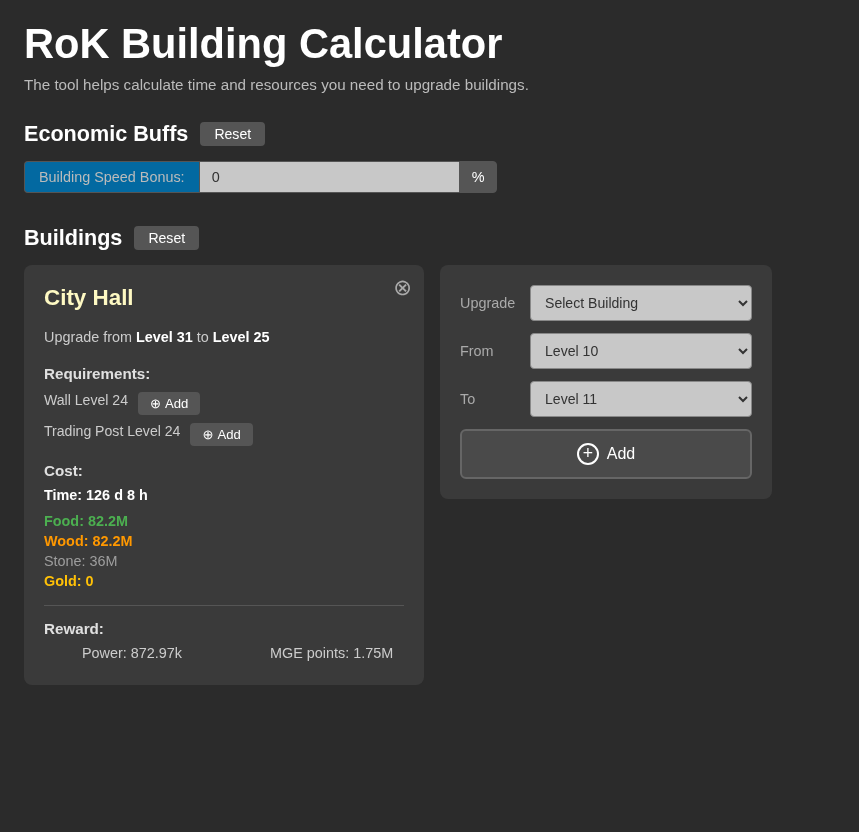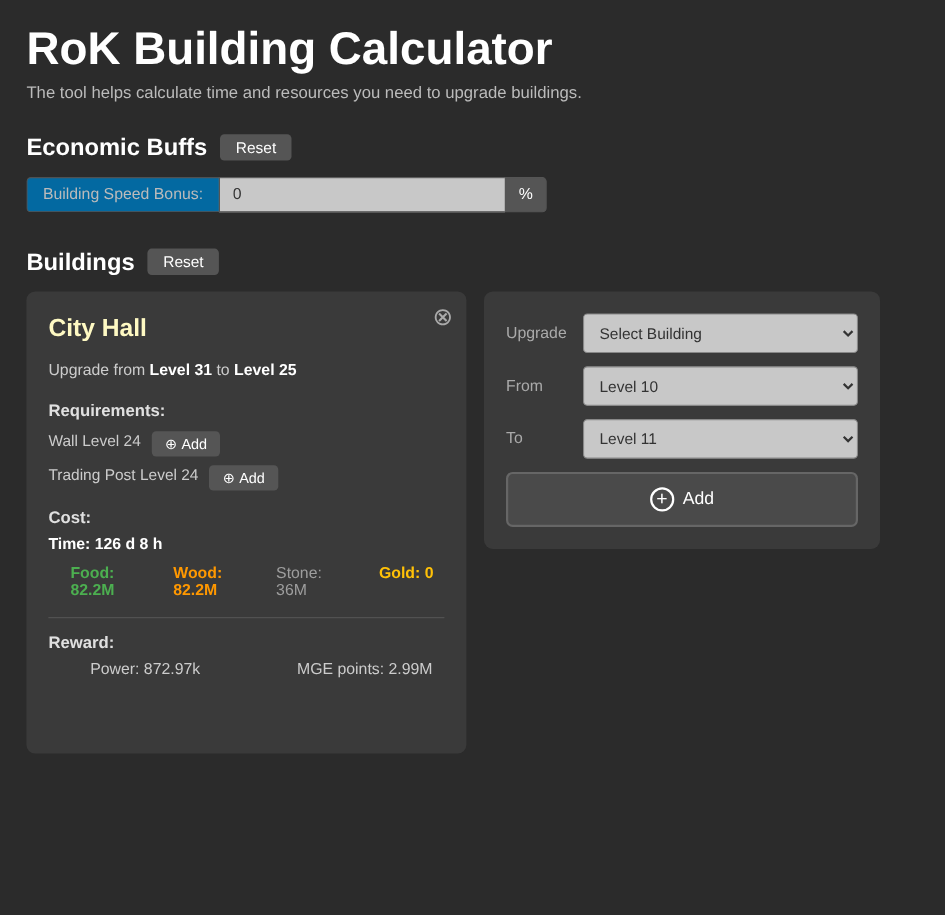--- a/index.html
+++ b/index.html
@@ -178,24 +178,23 @@
 
     .time-row {
       font-size: 0.9rem;
       font-weight: bold;
       margin-bottom: 10px;
       color: #ffffff;
     }
 
     .resources-grid {
       display: grid;
-      grid-template-columns: 1fr 1fr 1fr 1fr;
+      grid-template-columns: 1fr;
       gap: 4px 34px;
       font-size: 0.9rem;
-      margin-left: 20px;
     }
 
     .resource-food { color: #4caf50; font-weight: bold; }
     .resource-wood { color: #ff9800; font-weight: bold; }
     .resource-stone { color: #9e9e9e; }
     .resource-gold { color: #ffc107; font-weight: bold; }
 
     .reward-section {
       margin-top: 16px;
       padding-top: 14px;
@@ -215,21 +214,21 @@
       font-size: 0.9rem;
     }
 
     .reward-item { color: #cccccc; margin-left: 38px; }
 
     
     .upgrade-panel {
       background-color: #3a3a3a;
       border-radius: 8px;
       padding: 20px;
-      width: 360px;
+      width: 332px;
     }
 
     .upgrade-row {
       display: flex;
       align-items: center;
       gap: 10px;
       margin-bottom: 12px;
     }
 
     .upgrade-row-label {
@@ -340,21 +339,21 @@
           <span class="resource-wood">Wood: 82.2M</span>
           <span class="resource-stone">Stone: 36M</span>
           <span class="resource-gold">Gold: 0</span>
         </div>
       </div>
 
       <div class="reward-section">
         <div class="reward-title">Reward:</div>
         <div class="reward-grid">
           <span class="reward-item">Power: 872.97k</span>
-          <span class="reward-item">MGE points: 2.99M</span>
+          <span class="reward-item">MGE points: 1.75M</span>
         </div>
       </div>
     </div>
 
     <div class="upgrade-panel">
 
       <div class="upgrade-row">
         <span class="upgrade-row-label">Upgrade</span>
         <select class="upgrade-select">
           <option value="">Select Building</option>

